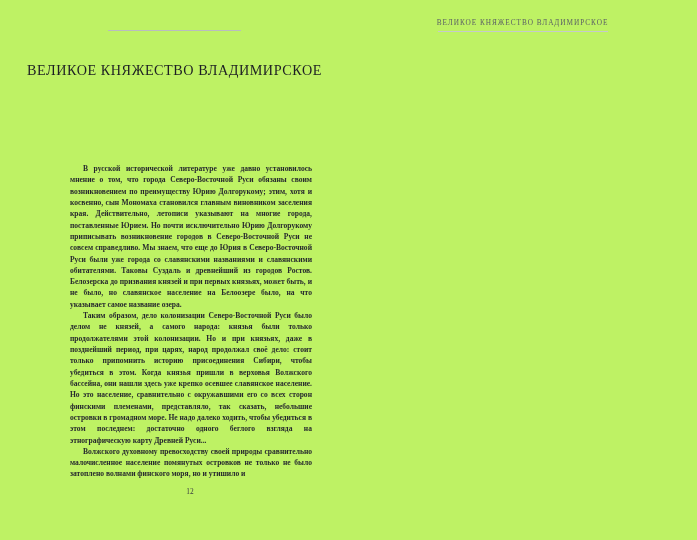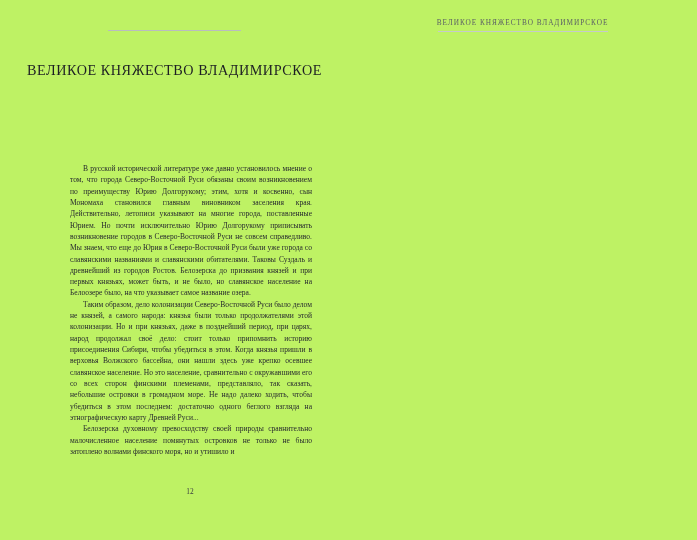--- a/index.html
+++ b/index.html
@@ -81,20 +81,21 @@
     line-height: 11.32px;
     color: #26292e;
     text-align: justify;
     text-justify: inter-word;
     -webkit-hyphens: manual;
     hyphens: manual;
   }
   .textblock p {
     margin: 0;
     text-indent: 13px;
+    font-weight: bold;
   }
   .textblock-left {
     left: 70px;
     top: 163px;
     width: 242px;
   }
 
   
   .folio {
     position: absolute;
@@ -113,21 +114,21 @@
 
   <div class="page page-left">
 
     <div class="chapter-rule"></div>
 
     <div class="chapter-title">ВЕЛИКОЕ КНЯЖЕСТВО ВЛАДИМИРСКОЕ</div>
 
     <div class="textblock textblock-left">
       <p>В русской исторической литературе уже давно установилось мнение о том, что города Северо-Восточной Руси обязаны своим возникновением по преимуществу Юрию Долгорукому; этим, хотя и косвенно, сын Мономаха становился главным виновником заселения края. Действительно, летописи указывают на многие города, поставленные Юрием. Но почти исключительно Юрию Долгорукому приписывать возникновение городов в Северо-Восточной Руси не совсем справедливо. Мы знаем, что еще до Юрия в Северо-Восточной Руси были уже города со славянскими названиями и славянскими обитателями. Таковы Суздаль и древнейший из городов Ростов. Белозерска до призвания князей и при первых князьях, может быть, и не было, но славянское население на Белоозере было, на что указывает самое название озера.</p>
       <p>Таким образом, дело колонизации Северо-Восточной Руси было делом не князей, а самого народа: князья были только продолжателями этой колонизации. Но и при князьях, даже в позднейший период, при царях, народ продолжал своё дело: стоит только припомнить историю присоединения Сибири, чтобы убедиться в этом. Когда князья пришли в верховья Волжского бассейна, они нашли здесь уже крепко осевшее славянское население. Но это население, сравнительно с окружавшими его со всех сторон финскими племенами, представляло, так сказать, небольшие островки в громадном море. Не надо далеко ходить, чтобы убедиться в этом последнем: достаточно одного беглого взгляда на этнографическую карту Древней Руси...</p>
-      <p>Белозерска духовному превосходству своей природы сравнительно малочисленное население помянутых островков не только не было затоплено волнами финского моря, но и утишило и</p>
+      <p>Волжского духовному превосходству своей природы сравнительно малочисленное население помянутых островков не только не было затоплено волнами финского моря, но и утишило и</p>
     </div>
 
     <div class="folio folio-left">12</div>
   </div>
 
   <div class="page page-right">
 
     <div class="running-head">ВЕЛИКОЕ КНЯЖЕСТВО ВЛАДИМИРСКОЕ</div>
     <div class="head-rule"></div>
 

